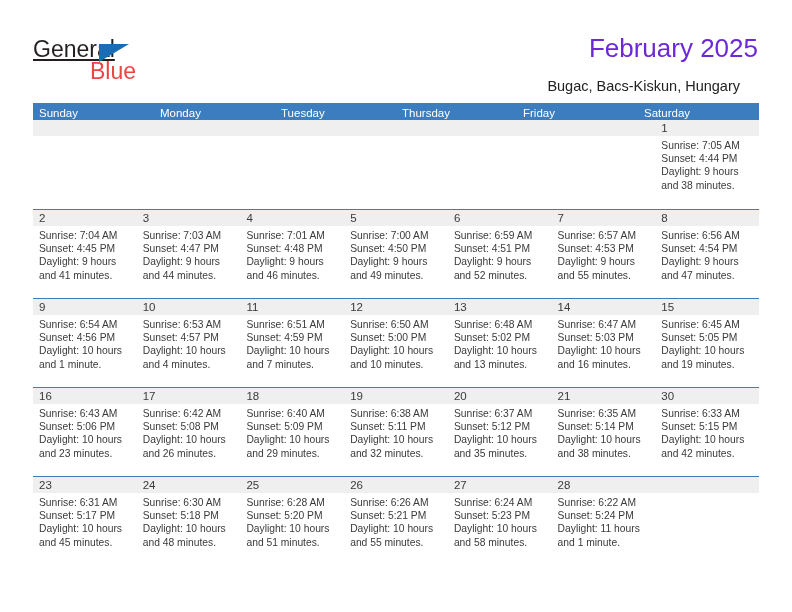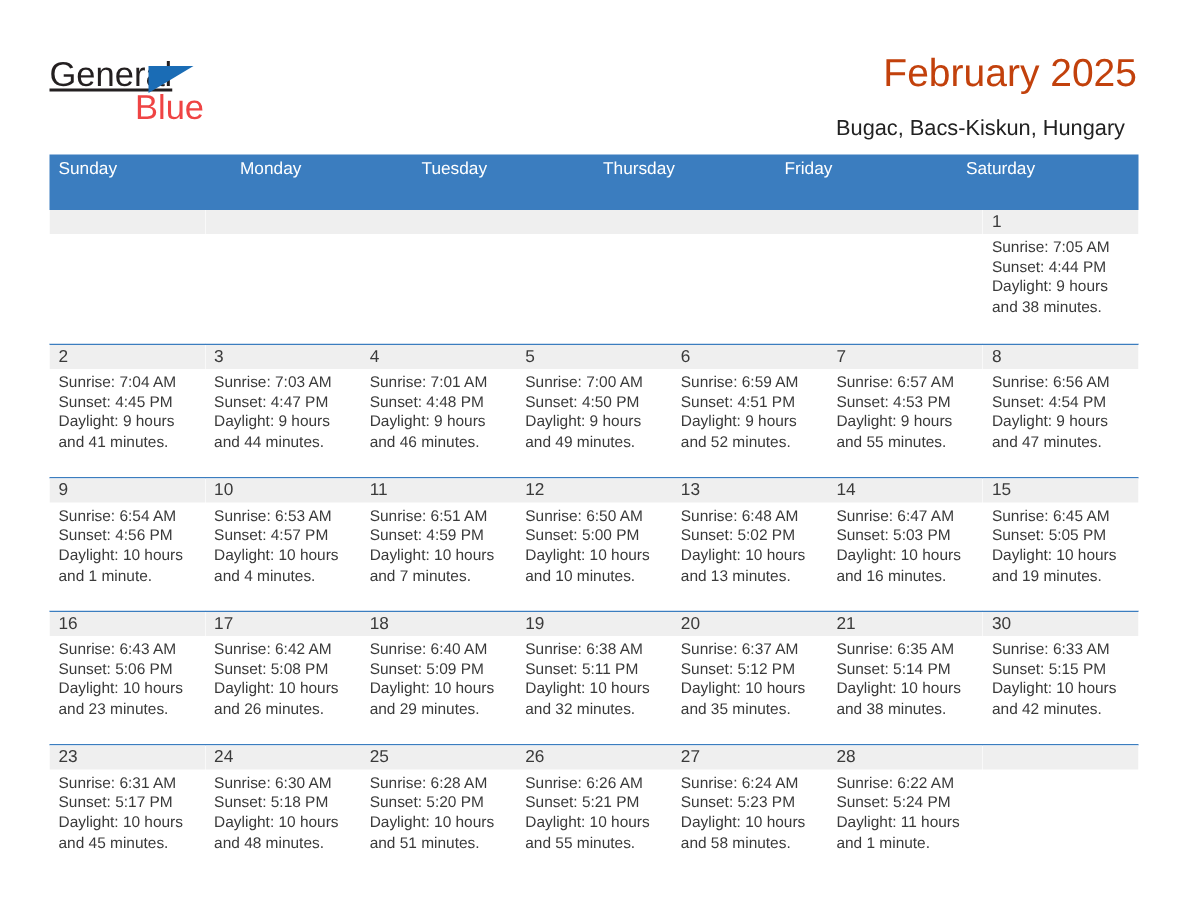--- a/index.html
+++ b/index.html
@@ -61,27 +61,27 @@
     top: 22px;
     font-size: 23px;
     color: #ef4444;
     font-family: "Liberation Sans", sans-serif;
   }
   .title {
     position: absolute;
     right: 34px;
     top: 33px;
     font-size: 26px;
-    color: #c2410c;
+    color: #6d28d9;
     text-align: right;
     white-space: nowrap;
   }
   .subtitle {
     position: absolute;
-    right: 42px;
+    right: 52px;
     top: 78px;
     font-size: 14.5px;
     color: #222222;
     text-align: center;
     white-space: nowrap;
   }
 
   
   .calendar {
     position: absolute;
@@ -90,21 +90,21 @@
     width: 726px;
   }
   .weekday-row {
     display: flex;
     width: 100%;
     background: #3b7dbf;
   }
   .weekday {
     flex: 1 1 0;
     box-sizing: border-box;
-    height: 37px;
+    height: 17px;
     line-height: 21px;
     padding-left: 6px;
     font-size: 11.5px;
     color: #ffffff;
     white-space: nowrap;
     overflow: hidden;
   }
   .week-row {
     display: flex;
     width: 100%;

